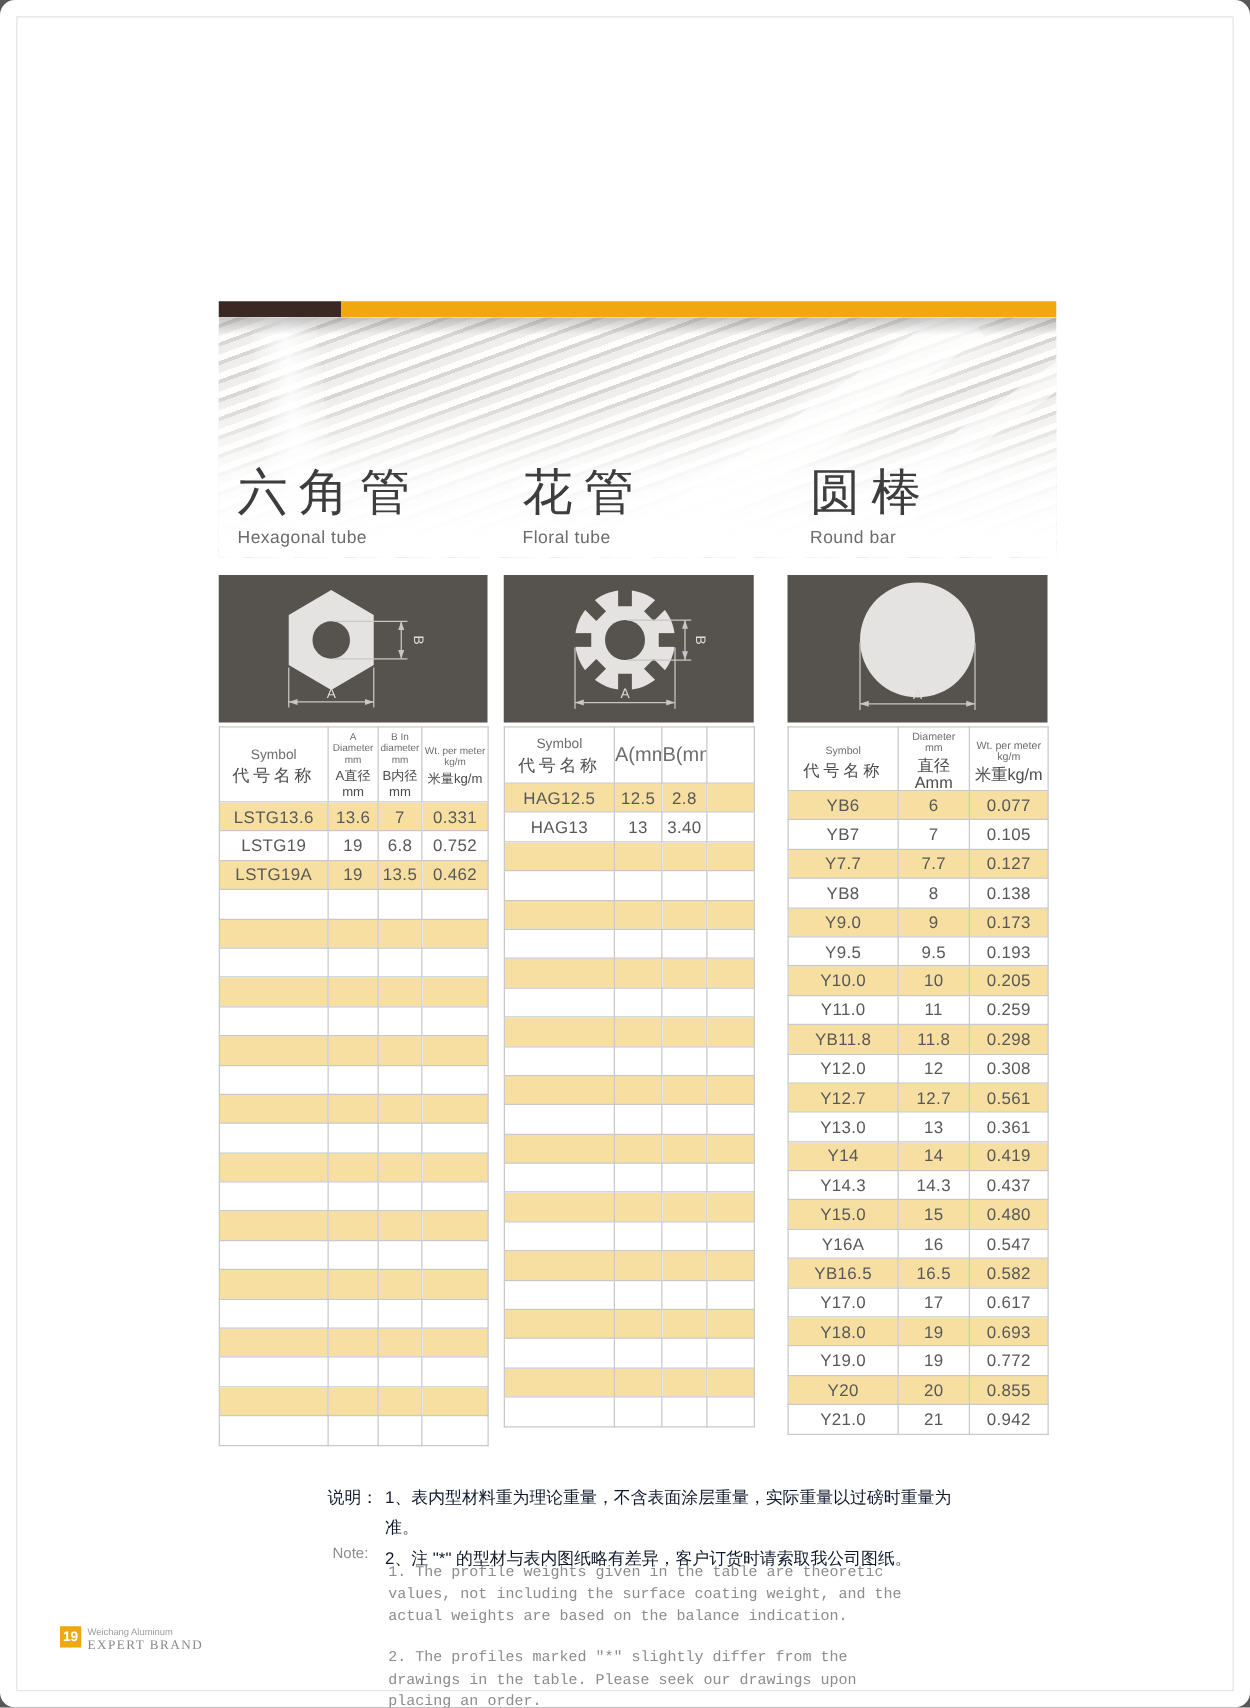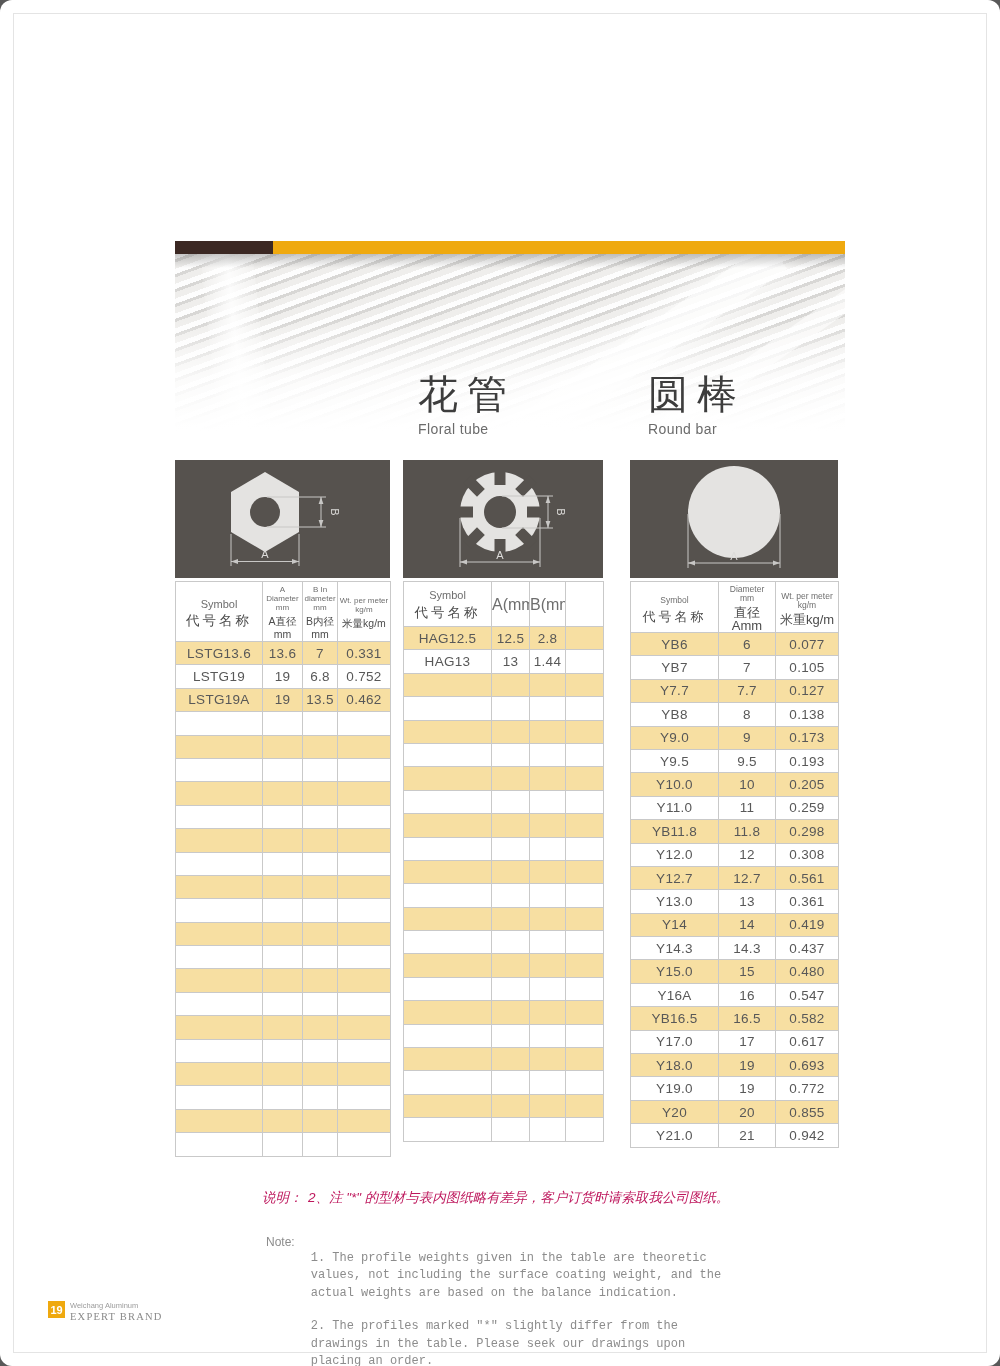--- a/index.html
+++ b/index.html
@@ -50,21 +50,21 @@
   .h-en{font-size:8px;line-height:9px;color:#6e6e6e;margin-top:3px;}
   .h-en-sym{font-size:11px;line-height:12px;margin-top:2px;}
   .h-cn{font-size:10.5px;color:#4c4c4c;margin-top:3px;line-height:13px;}
   .h-cn-sym{font-size:13.5px;letter-spacing:3px;margin-top:4px;}
   #tbl-1 .h-en{font-size:16px;line-height:13px;margin-top:0;}
   #tbl-1 .h-en-sym{font-size:11px;}
   #tbl-2 .h-cn{font-size:13px;}
   #tbl-2 .h-en{font-size:8.5px;}
 
   
-  .note-cn{position:absolute;left:262px;top:1186px;width:510px;display:flex;font-size:13.5px;color:#be185d;line-height:1.8;font-style:italic;}
+  .note-cn{position:absolute;left:262px;top:1186px;width:510px;display:flex;font-size:13.5px;color:#0f172a;line-height:1.8;}
   .note-cn-label{flex:0 0 46px;}
   .note-en{position:absolute;left:266px;top:1234px;width:478px;display:flex;font-size:12px;color:#8c8c8c;line-height:1.45;}
   .note-en-label{flex:0 0 26px;}
   .note-en-items div{margin:16px;font-family:Liberation Mono, monospace;}
 
   
   .footer{position:absolute;left:48px;top:1301px;display:flex;align-items:flex-start;}
   .page-badge{width:17px;height:17px;background:var(--gold);color:#fff;font-size:11px;font-weight:bold;display:flex;align-items:center;justify-content:center;}
   .brand{margin-left:5px;}
   .brand-top{font-size:7.5px;color:#9c9c9c;line-height:8px;margin-top:1px;}
@@ -81,20 +81,24 @@
     <div class="bar-gold"></div>
   </div>
   <div class="photo">
     <div class="beam2"></div>
     <div class="beam1"></div>
     <div class="beam3"></div>
     <div class="topshade"></div>
     <div class="fade"></div>
   </div>
 
+  <div class="sec-title" id="title-0">
+    <div class="cn">六角管</div>
+    <div class="en">Hexagonal tube</div>
+  </div>
   <div class="sec-title" id="title-1">
     <div class="cn">花管</div>
     <div class="en">Floral tube</div>
   </div>
   <div class="sec-title" id="title-2">
     <div class="cn">圆棒</div>
     <div class="en">Round bar</div>
   </div>
 
   <div class="imgbox" id="box-0">
@@ -354,21 +358,21 @@
         <tbody>
           <tr class="zebra">
             <td>HAG12.5</td>
             <td>12.5</td>
             <td>2.8</td>
             <td></td>
           </tr>
           <tr>
             <td>HAG13</td>
             <td>13</td>
-            <td>1.44</td>
+            <td>3.40</td>
             <td></td>
           </tr>
           <tr class="zebra">
             <td></td>
             <td></td>
             <td></td>
             <td></td>
           </tr>
           <tr>
             <td></td>
@@ -621,20 +625,21 @@
             <td>21</td>
             <td>0.942</td>
           </tr>
         </tbody>
       </table>
     </div>
 
   <div class="note-cn">
     <span class="note-cn-label">说明：</span>
     <div class="note-cn-items">
+      <div>1、表内型材料重为理论重量，不含表面涂层重量，实际重量以过磅时重量为准。</div>
       <div>2、注 "*" 的型材与表内图纸略有差异，客户订货时请索取我公司图纸。</div>
     </div>
   </div>
   <div class="note-en">
     <span class="note-en-label">Note:</span>
     <div class="note-en-items">
       <div>1. The profile weights given in the table are theoretic values, not including the surface coating weight, and the actual weights are based on the balance indication.</div>
       <div>2. The profiles marked "*" slightly differ from the drawings in the table. Please seek our drawings upon placing an order.</div>
     </div>
   </div>

